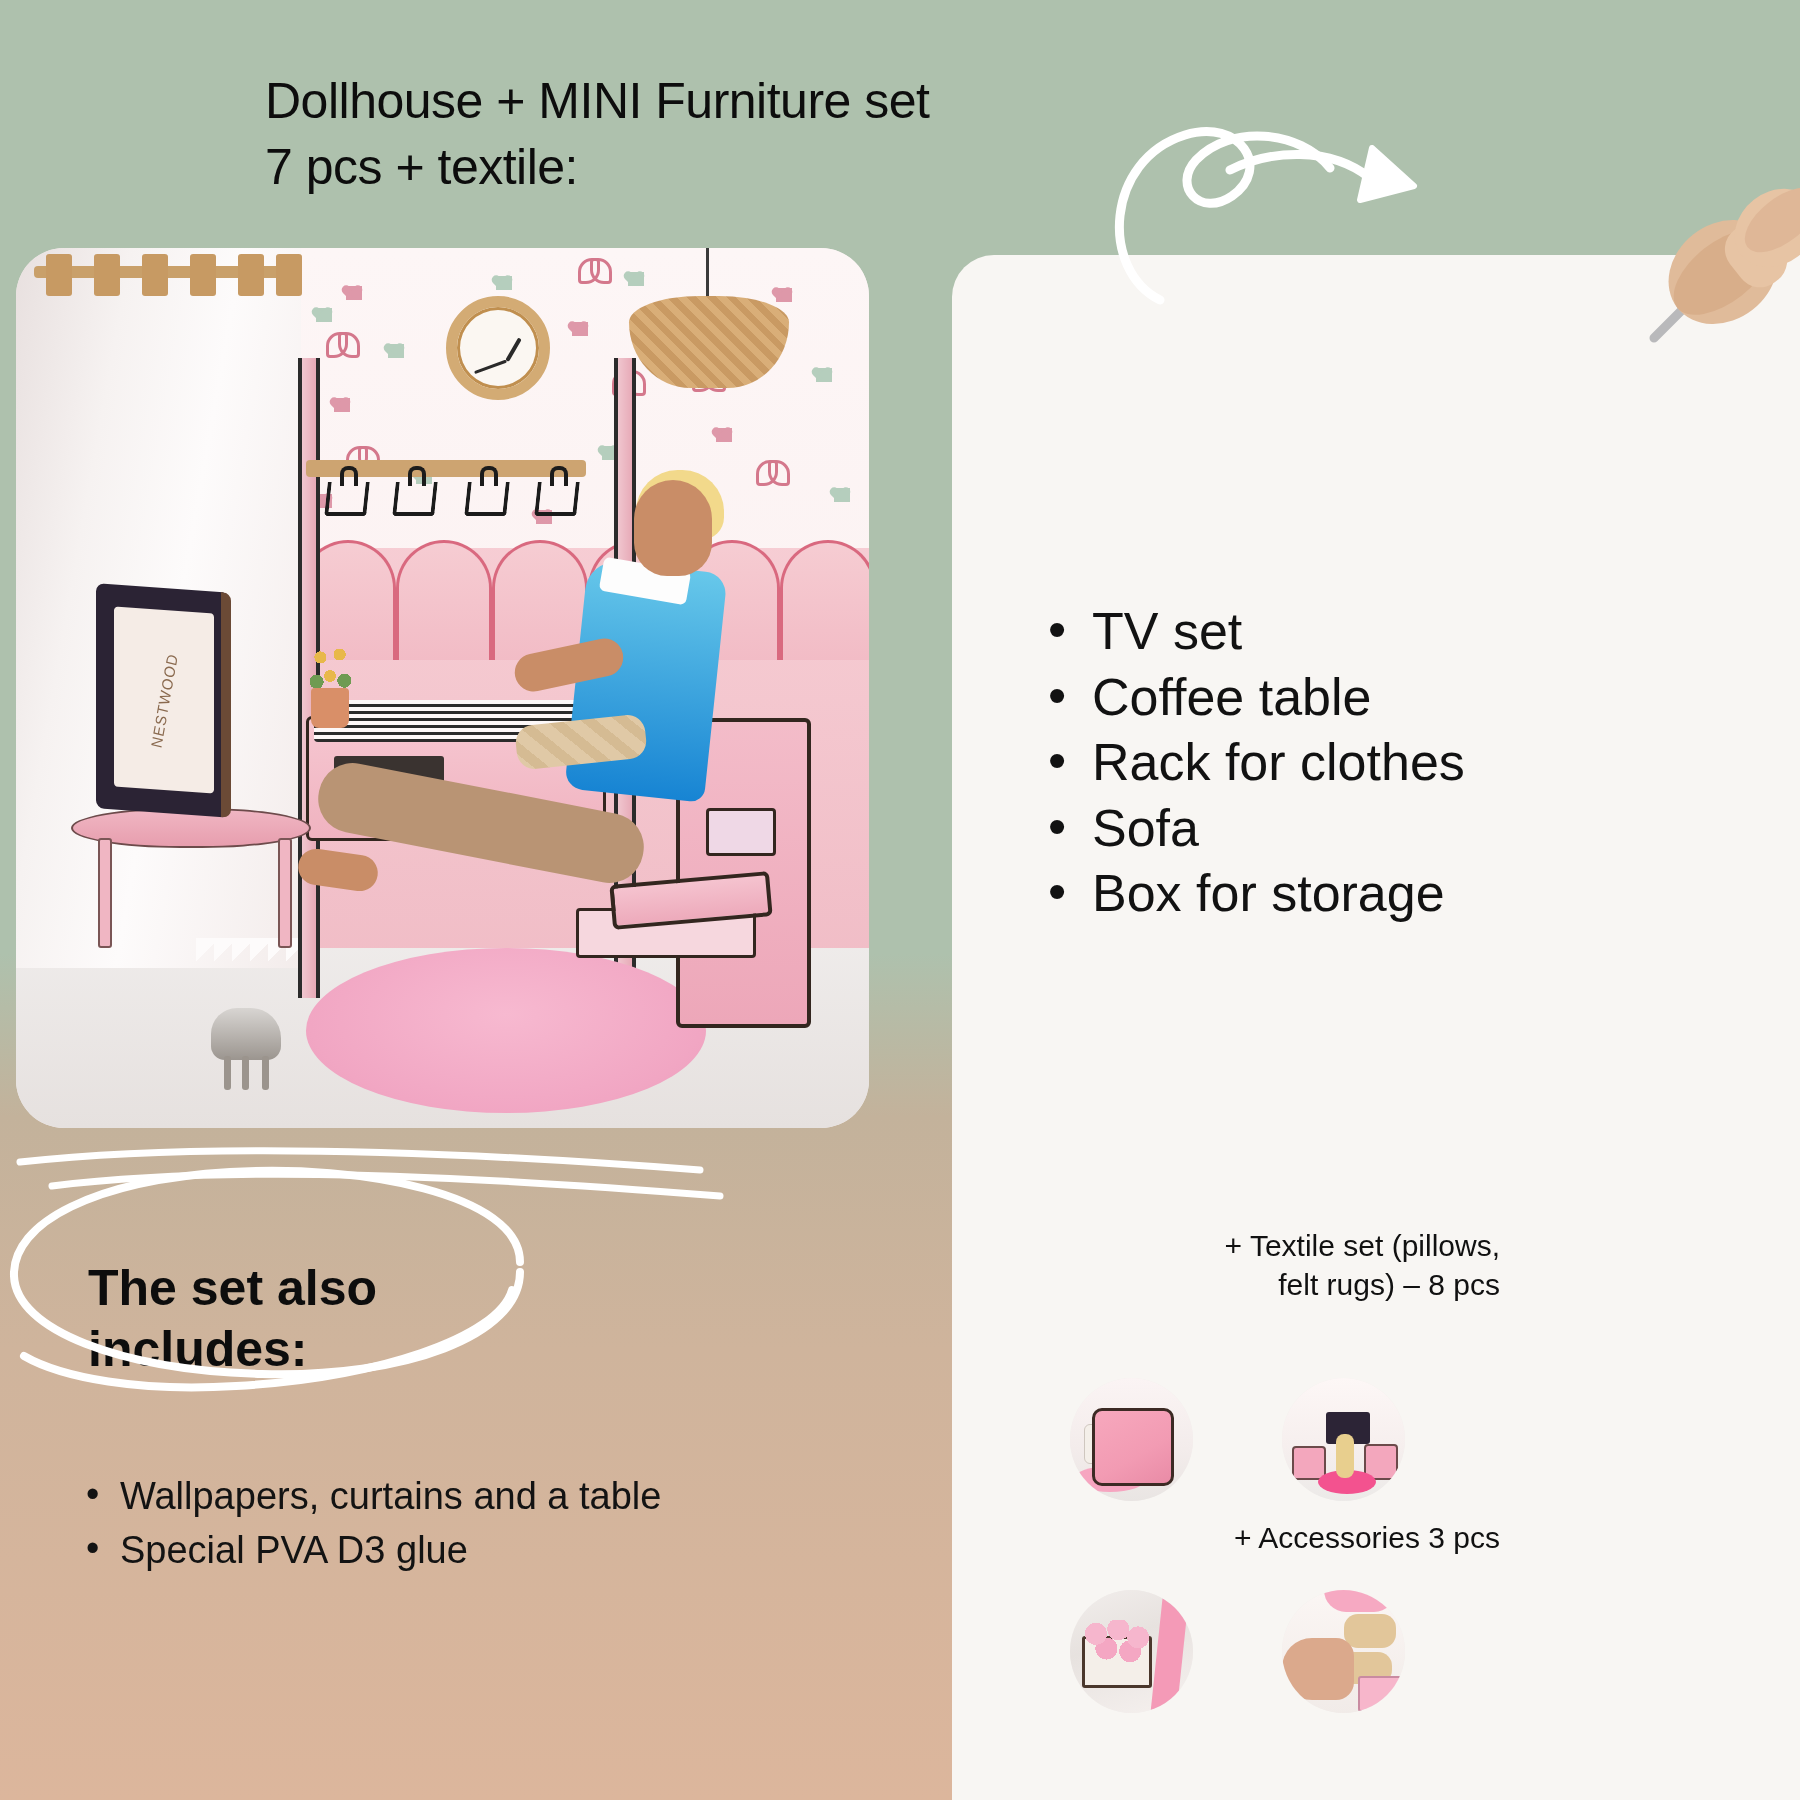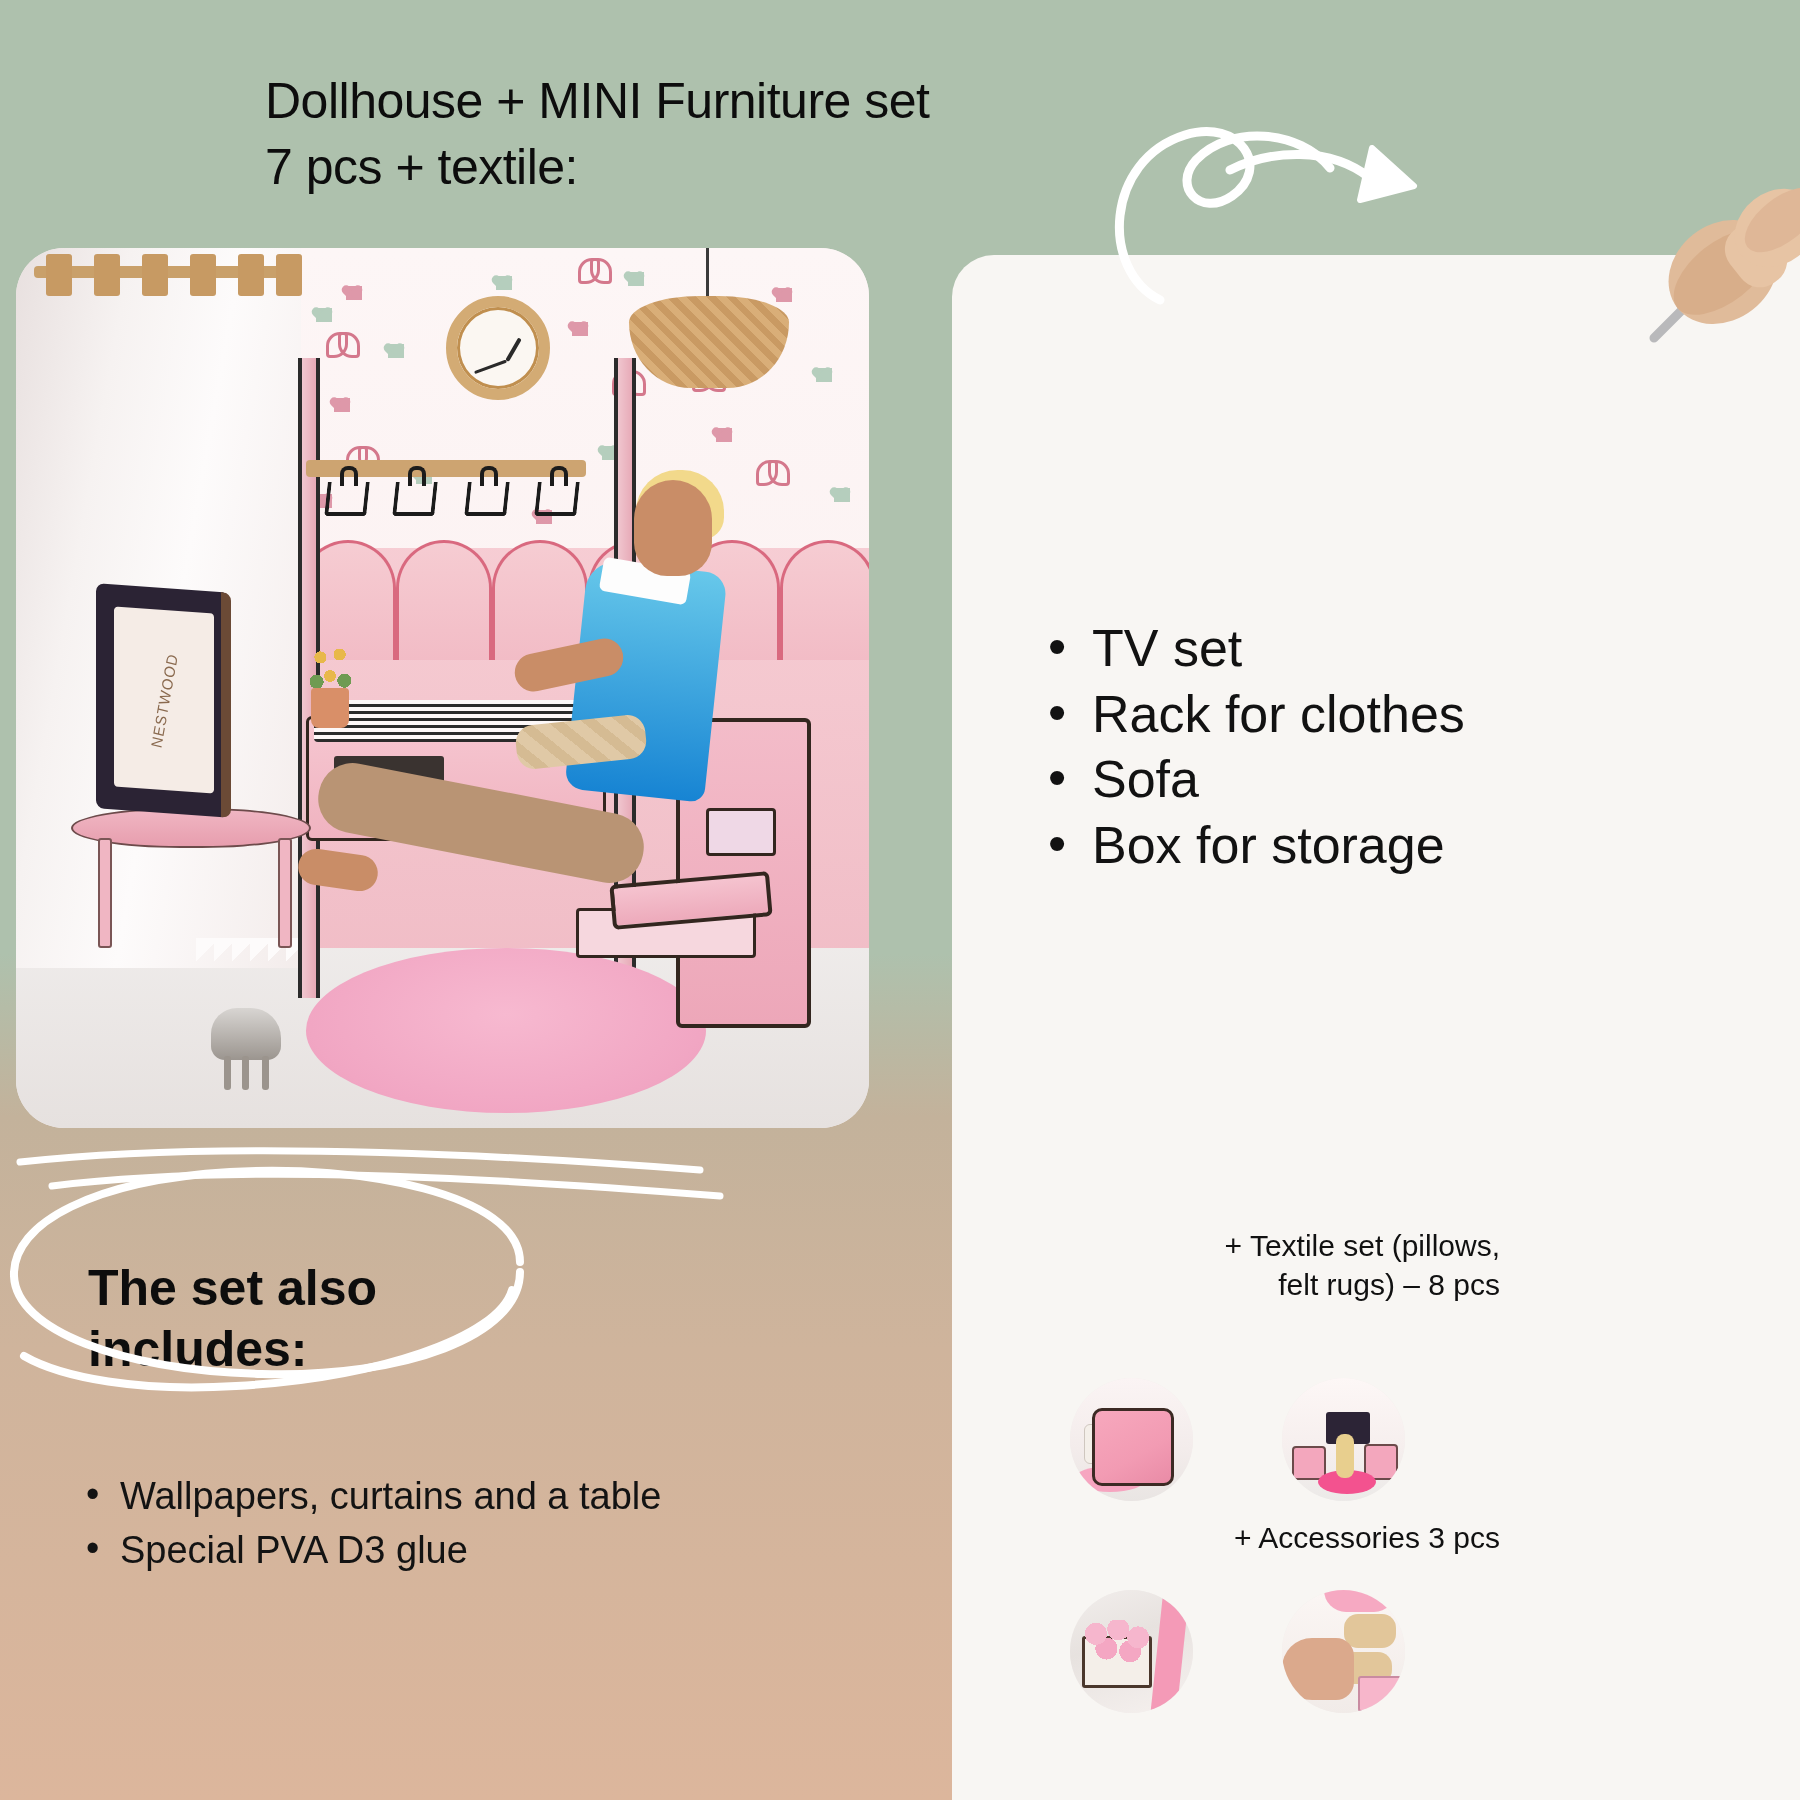--- a/index.html
+++ b/index.html
@@ -271,21 +271,21 @@
     border-radius: 26px 30px 14px 14px;
   }
   .dog-leg { top: 808px; width: 7px; height: 34px; background:#9b948d; border-radius:3px;}
 
   
   #room-title {
     position: absolute; left: 1004px; top: 440px;
     font-size: 62px; font-weight: bold; color: #121212; letter-spacing: -1px;
   }
   #room-list {
-    position: absolute; left: 1040px; top: 616px;
+    position: absolute; left: 1040px; top: 599px;
     list-style: none;
   }
   #room-list li {
     position: relative;
     font-size: 52px; line-height: 1.26; color: #121212;
     padding-left: 52px; white-space: nowrap;
   }
   #room-list li::before {
     content: "•"; position: absolute; left: 8px; top: -2px; font-size: 52px;
   }
@@ -462,20 +462,21 @@
 
     <div class="ph dog"></div>
     <div class="ph dog-leg" style="left:208px;"></div>
     <div class="ph dog-leg" style="left:226px;"></div>
     <div class="ph dog-leg" style="left:246px;"></div>
   </div>
 
 
   <ul id="room-list">
     <li>TV set</li>
+    <li>Coffee table</li>
     <li>Rack for clothes</li>
     <li>Sofa</li>
     <li>Box for storage</li>
   </ul>
 
   <div class="addon-note" id="textile-note">+ Textile set (pillows,
 felt rugs) – 8 pcs</div>
 
   <div class="thumb" id="thumb-1">
     <div class="t-bg t1">

